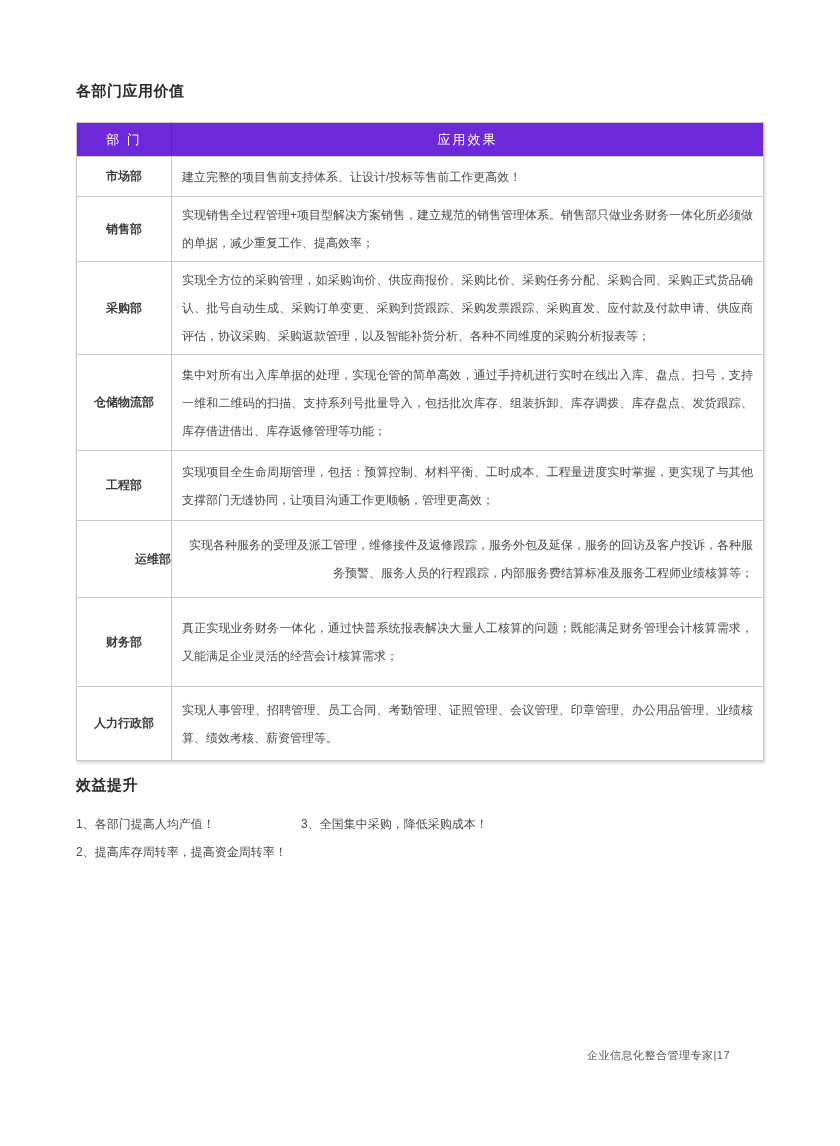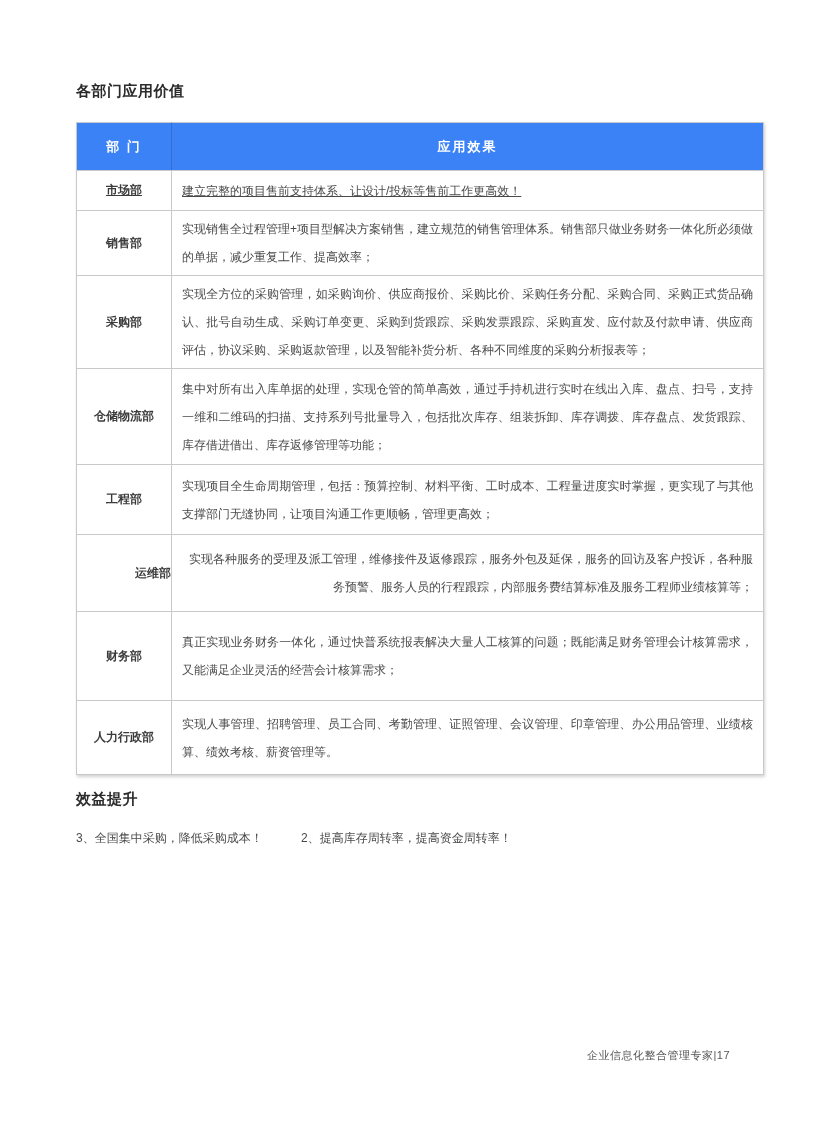--- a/index.html
+++ b/index.html
@@ -27,46 +27,46 @@
     border-collapse: collapse;
     border: 1px solid #b8b8b8;
     box-shadow: 1px 2px 3px rgba(0,0,0,0.18);
     table-layout: fixed;
   }
   table.dept-table th, table.dept-table td {
     border: 1px solid #c9c9c9;
   }
   .col-dept { width: 95px; }
   thead th {
-    background: #3b82f6;
+    background: #6d28d9;
     border-top: 2px solid #2388bd;
     color: #ffffff;
     font-size: 13px;
-    font-weight: bold;
-    height: 48px;
+    font-weight: normal;
+    height: 34px;
     text-align: center;
     letter-spacing: 2px;
   }
   thead th.th-dept { border-right: 1px solid rgba(0,0,0,0.15); }
   td.dept-cell {
     text-align: center;
     vertical-align: middle;
     font-size: 12px;
     font-weight: bold;
     color: #3b3b3b;
   }
   td.effect-cell {
     vertical-align: middle;
     font-size: 12px;
     line-height: 28px;
     color: #4a4a4a;
     padding: 4px 10px;
     text-align: justify;
   }
-  tr.r1 td { height: 40px; text-decoration: underline; }
+  tr.r1 td { height: 40px; }
   tr.r2 td { height: 60px; }
   tr.r3 td { height: 44px; }
   tr.r4 td { height: 90px; }
   tr.r5 td { height: 96px; }
   tr.r6 td { height: 70px; }
   tr.r7 td { height: 77px; text-align: right; }
   tr.r8 td { height: 89px; }
   tr.r9 td { height: 74px; }
 
   .title-2 { padding-top: 15px; }
@@ -141,19 +141,20 @@
       <tr class="r9">
         <td class="dept-cell">人力行政部</td>
         <td class="effect-cell">实现人事管理、招聘管理、员工合同、考勤管理、证照管理、会议管理、印章管理、办公用品管理、业绩核算、绩效考核、薪资管理等。</td>
       </tr>
     </tbody>
   </table>
 
   <div class="section-title title-2">效益提升</div>
 
   <div class="benefits">
+    <div class="benefit-item">1、各部门提高人均产值！</div>
     <div class="benefit-item">3、全国集中采购，降低采购成本！</div>
     <div class="benefit-item">2、提高库存周转率，提高资金周转率！</div>
   </div>
 
 </div>
 
 <div class="page-footer">企业信息化整合管理专家|17</div>
 
 </body></html>

